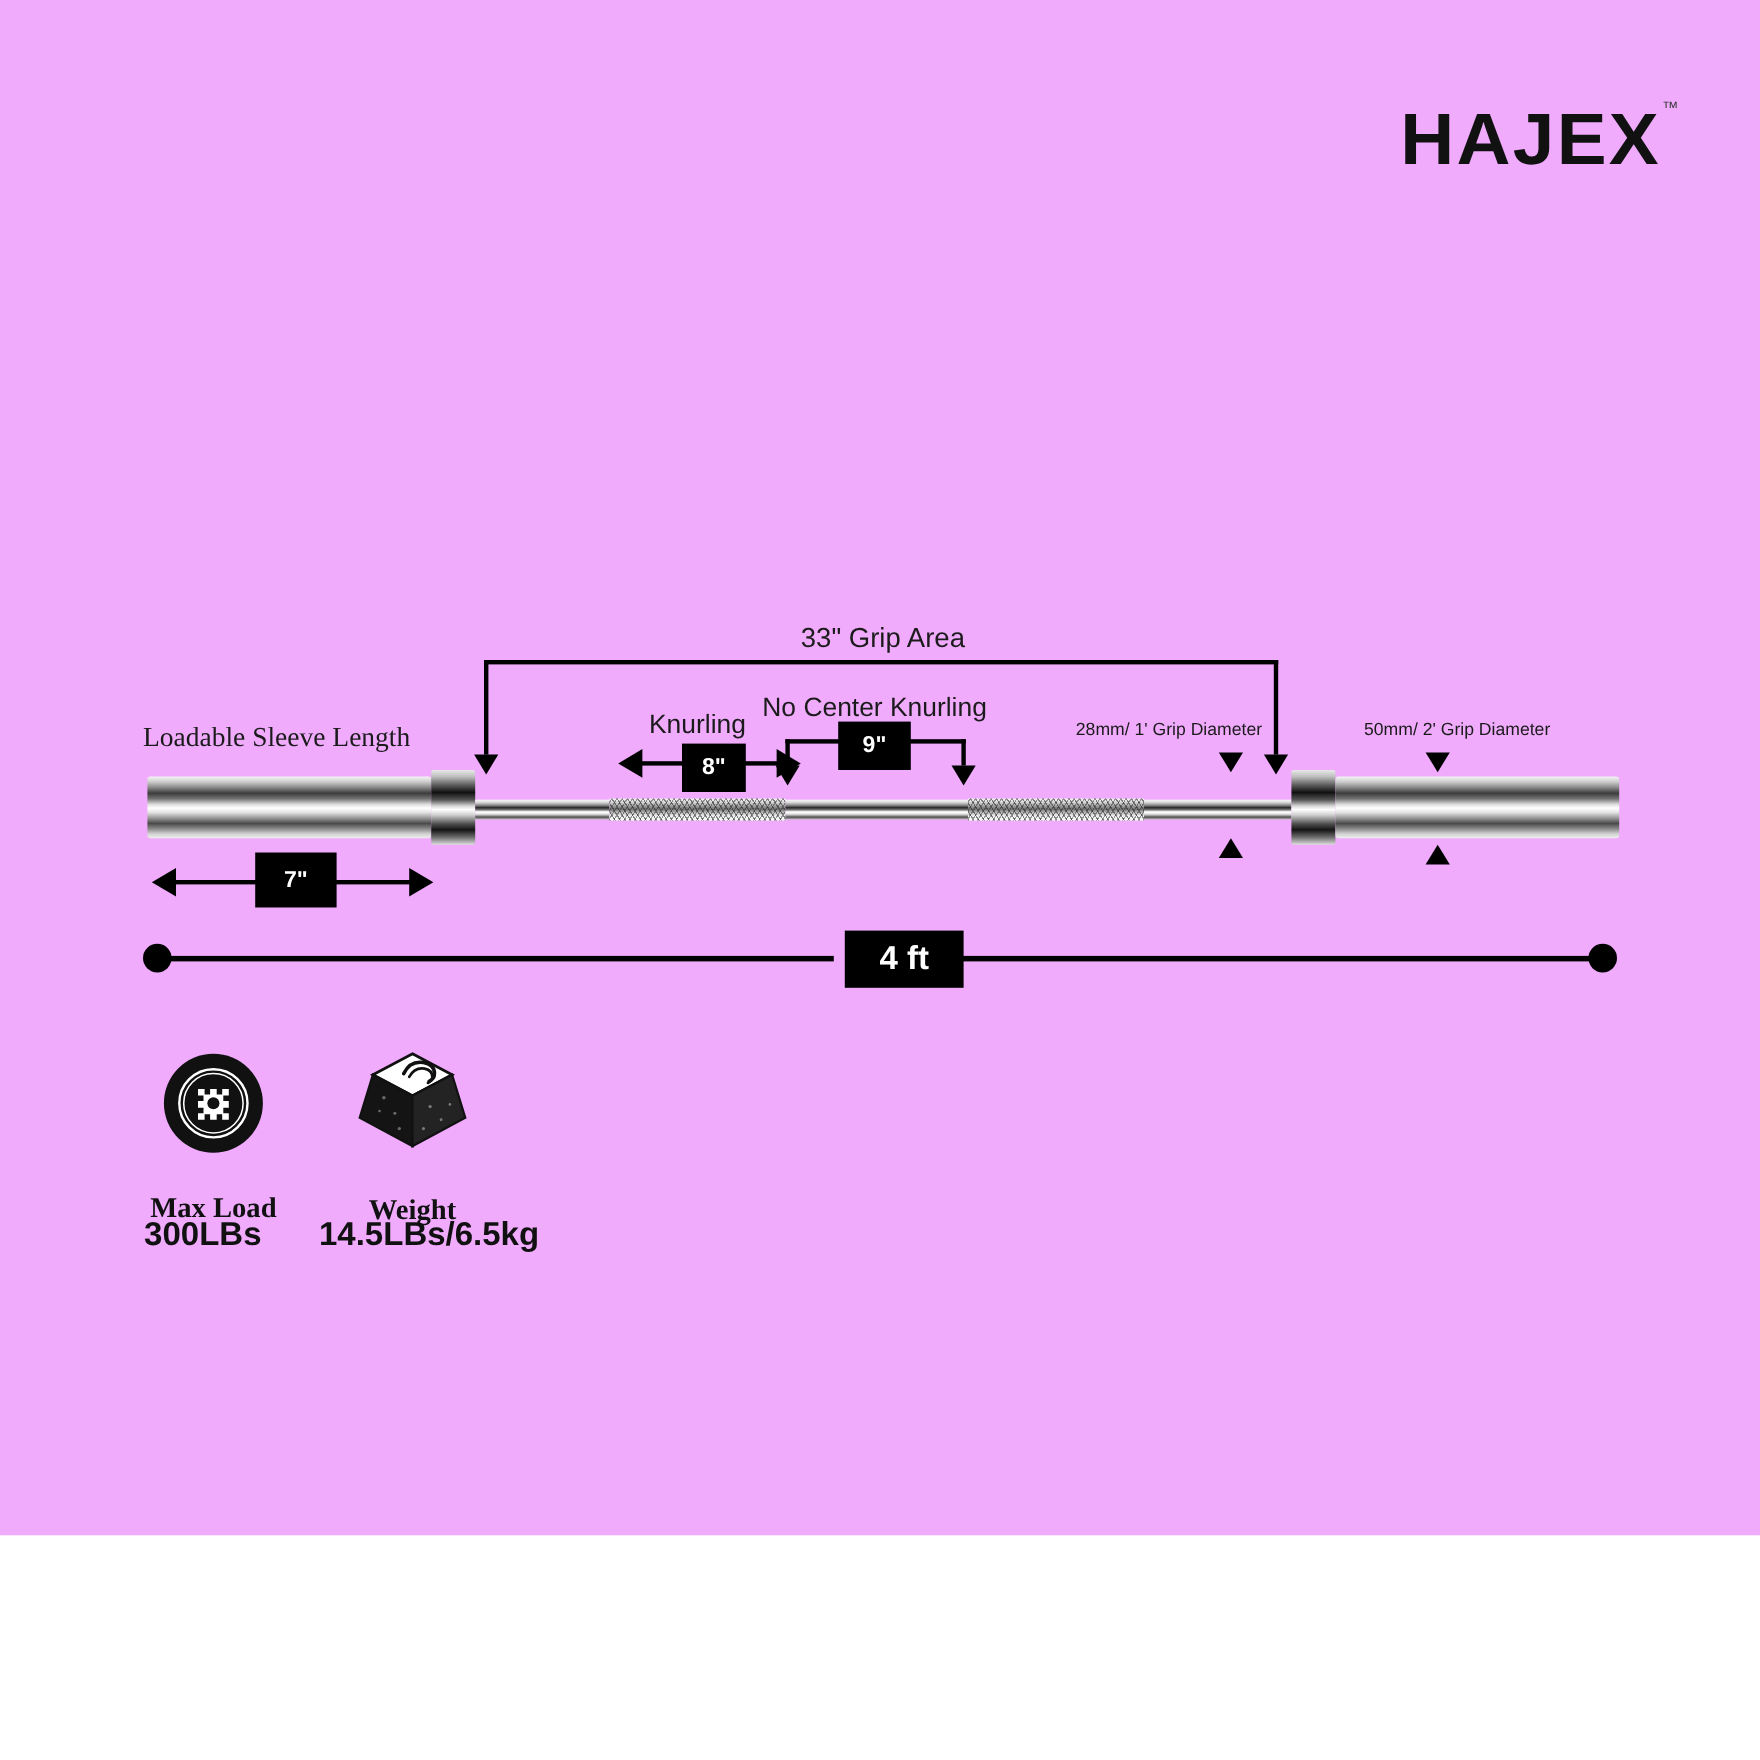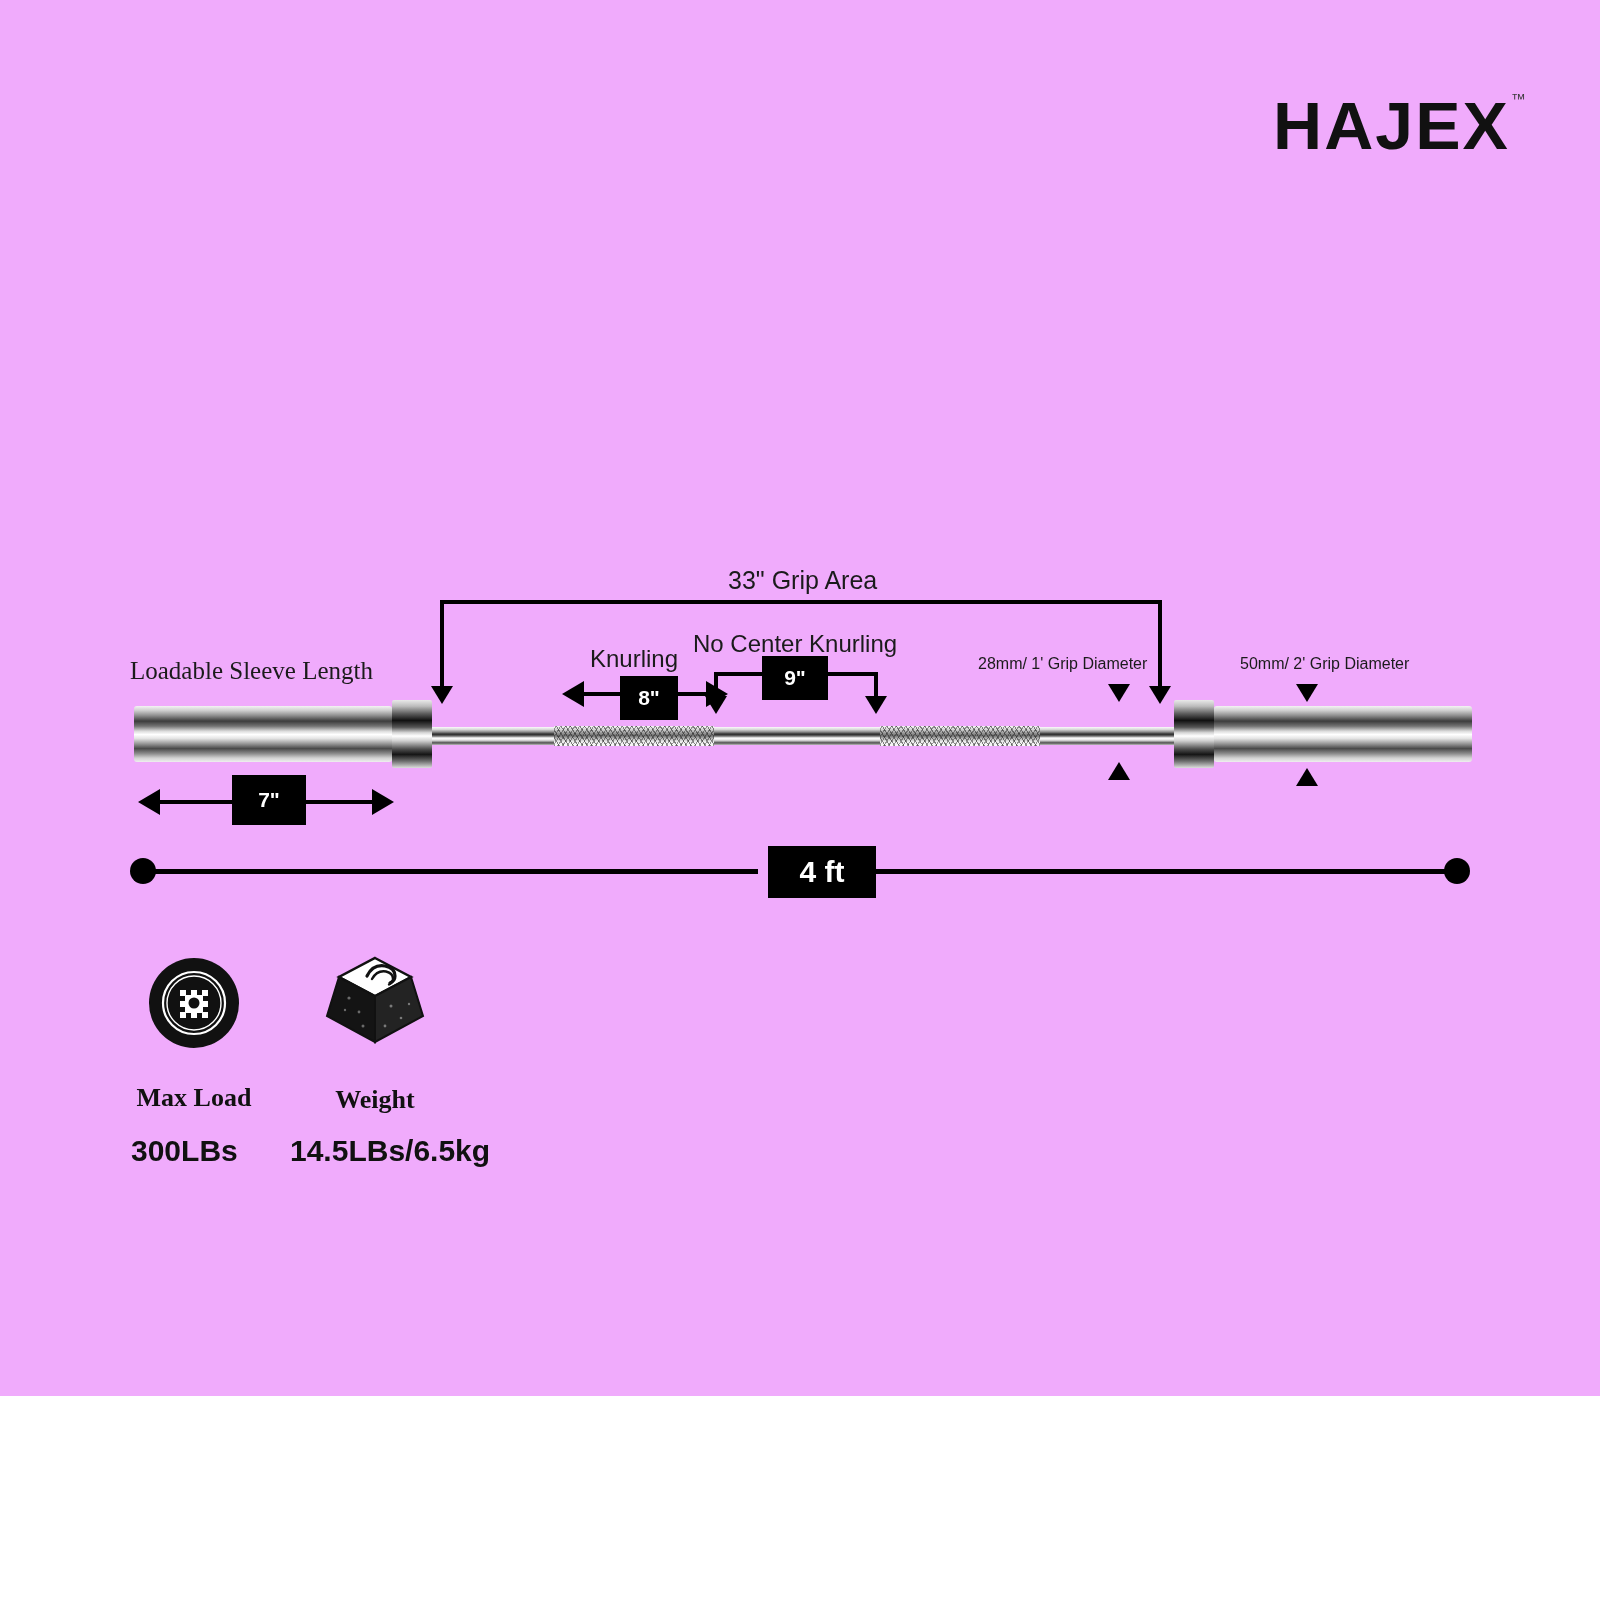--- a/index.html
+++ b/index.html
@@ -170,21 +170,20 @@
     color: #111111;
     white-space: nowrap;
   }
   .feature-value {
     position: absolute;
     font-family: "Liberation Sans", sans-serif;
     font-weight: bold;
     font-size: 30px;
     color: #111111;
     white-space: nowrap;
-    margin-top: 28px;
   }
 
   
   .swatch-knurl {
     position: absolute;
     background:
       repeating-linear-gradient(62deg,
         rgba(60,60,60,0.5) 0px, rgba(60,60,60,0.5) 1px,
         rgba(255,255,255,0) 1px, rgba(255,255,255,0) 3px),
       repeating-linear-gradient(-62deg,

